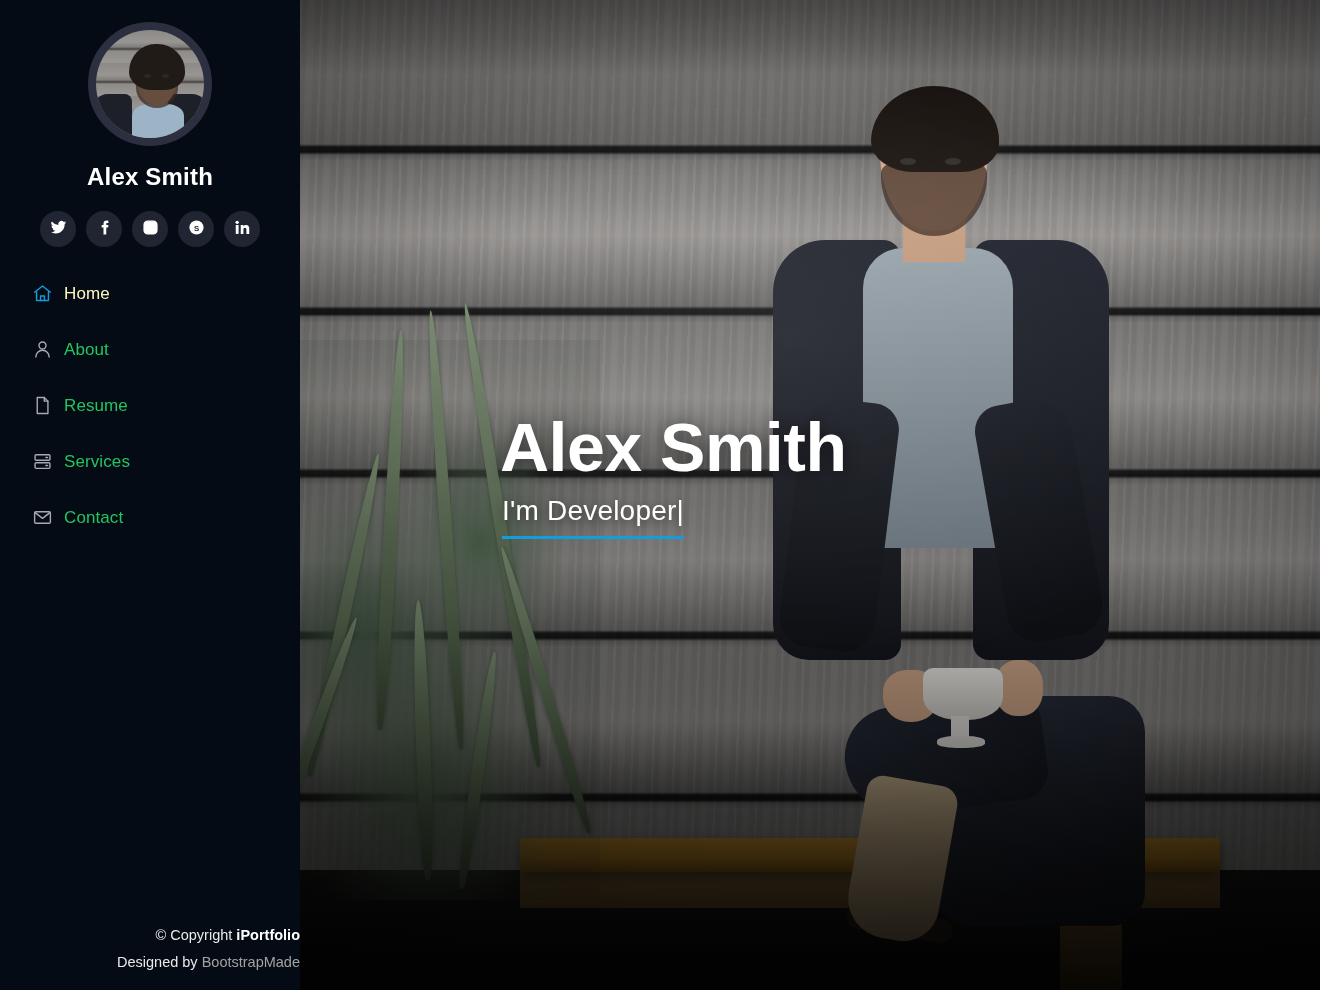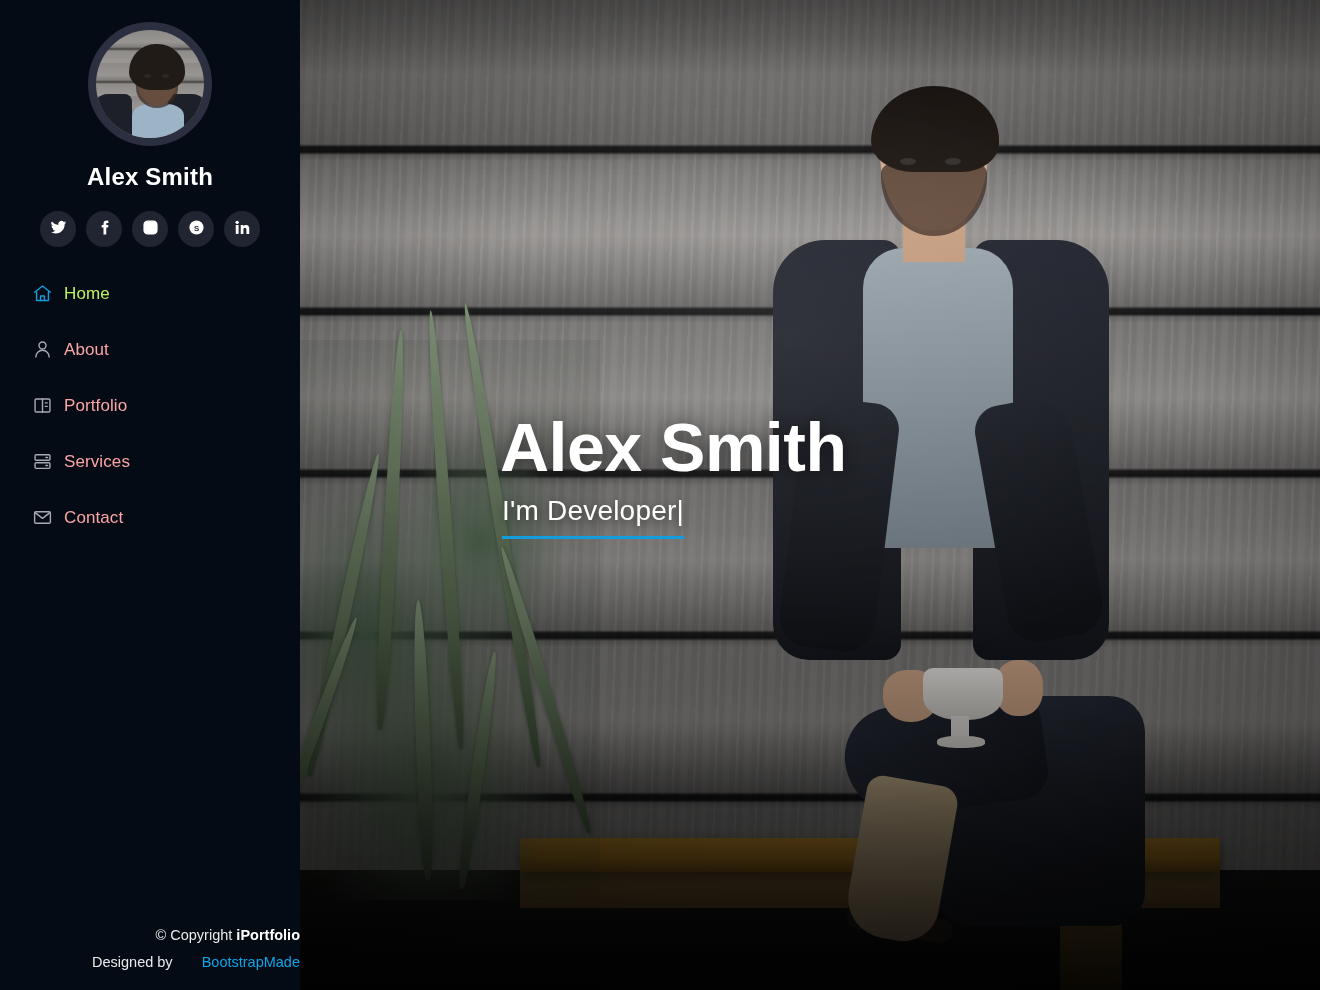--- a/index.html
+++ b/index.html
@@ -88,43 +88,43 @@
     display:flex; align-items:center; justify-content:center;
     color:#fff; cursor:pointer;
   }
   .social-btn svg { width:17px; height:17px; fill:#fff; }
 
   #nav { margin-top:29px; width:100%; }
   .nav-item {
     display:flex; align-items:center;
     height:35px; margin-bottom:21px;
     padding-left:31px;
-    color:#fca5a5; cursor:pointer;
+    color:#22c55e; cursor:pointer;
     font-size:17px; letter-spacing:.1px;
   }
   .nav-item .nav-ico {
     width:22px; height:22px;
     margin-right:11px;
     display:flex; align-items:center; justify-content:center;
   }
   .nav-item .nav-ico svg {
     width:21px; height:21px;
     stroke:#a8a9b4; fill:none; stroke-width:1.6;
     stroke-linecap:round; stroke-linejoin:round;
   }
-  .nav-item.active { color:#bef264; }
+  .nav-item.active { color:#fef9c3; }
   .nav-item.active .nav-ico svg { stroke:#149ddd; }
 
   #side-footer {
     position:absolute; left:0; bottom:14px;
     width:300px; text-align:right;
     font-size:14.5px; color:#eaeaea; line-height:1.85;
   }
   #side-footer .strong { font-weight:bold; color:#fff; }
-  #credits-link { color:#0ea5e9; cursor:pointer;margin-left:25px; }
+  #credits-link { color:#a3a3a3; cursor:pointer; }
 
   
   #hero {
     position:absolute; left:300px; top:0;
     width:1020px; height:990px;
     overflow:hidden;
     background:#2e2b29;
   }
   
   #wood {
@@ -414,31 +414,30 @@
       <div class="nav-item">
         <span class="nav-ico">
           <svg viewBox="0 0 24 24">
               <circle cx="12" cy="7.4" r="4"></circle>
               <path d="M4.4 20.5a7.6 7.6 0 0 1 15.2 0"></path>
             </svg>
         </span>
         <span>About</span>
       </div>
 
-
       <div class="nav-item">
         <span class="nav-ico">
           <svg viewBox="0 0 24 24">
-              <rect x="3.5" y="4.5" width="17" height="15" rx="1.4"></rect>
-              <path d="M12 4.5v15"></path>
-              <path d="M15.2 9h2.2M15.2 13h2.2"></path>
-            </svg>
-        </span>
-        <span>Portfolio</span>
-      </div>
+              <path d="M6 2.8h8l4.2 4.2v14.2H6z"></path>
+              <path d="M14 2.8V7h4.2"></path>
+            </svg>
+        </span>
+        <span>Resume</span>
+      </div>
+
 
       <div class="nav-item">
         <span class="nav-ico">
           <svg viewBox="0 0 24 24">
               <rect x="3.5" y="4.2" width="17" height="6.4" rx="1.2"></rect>
               <rect x="3.5" y="13.4" width="17" height="6.4" rx="1.2"></rect>
               <path d="M15.8 7.4h2M15.8 16.6h2"></path>
             </svg>
         </span>
         <span>Services</span>

